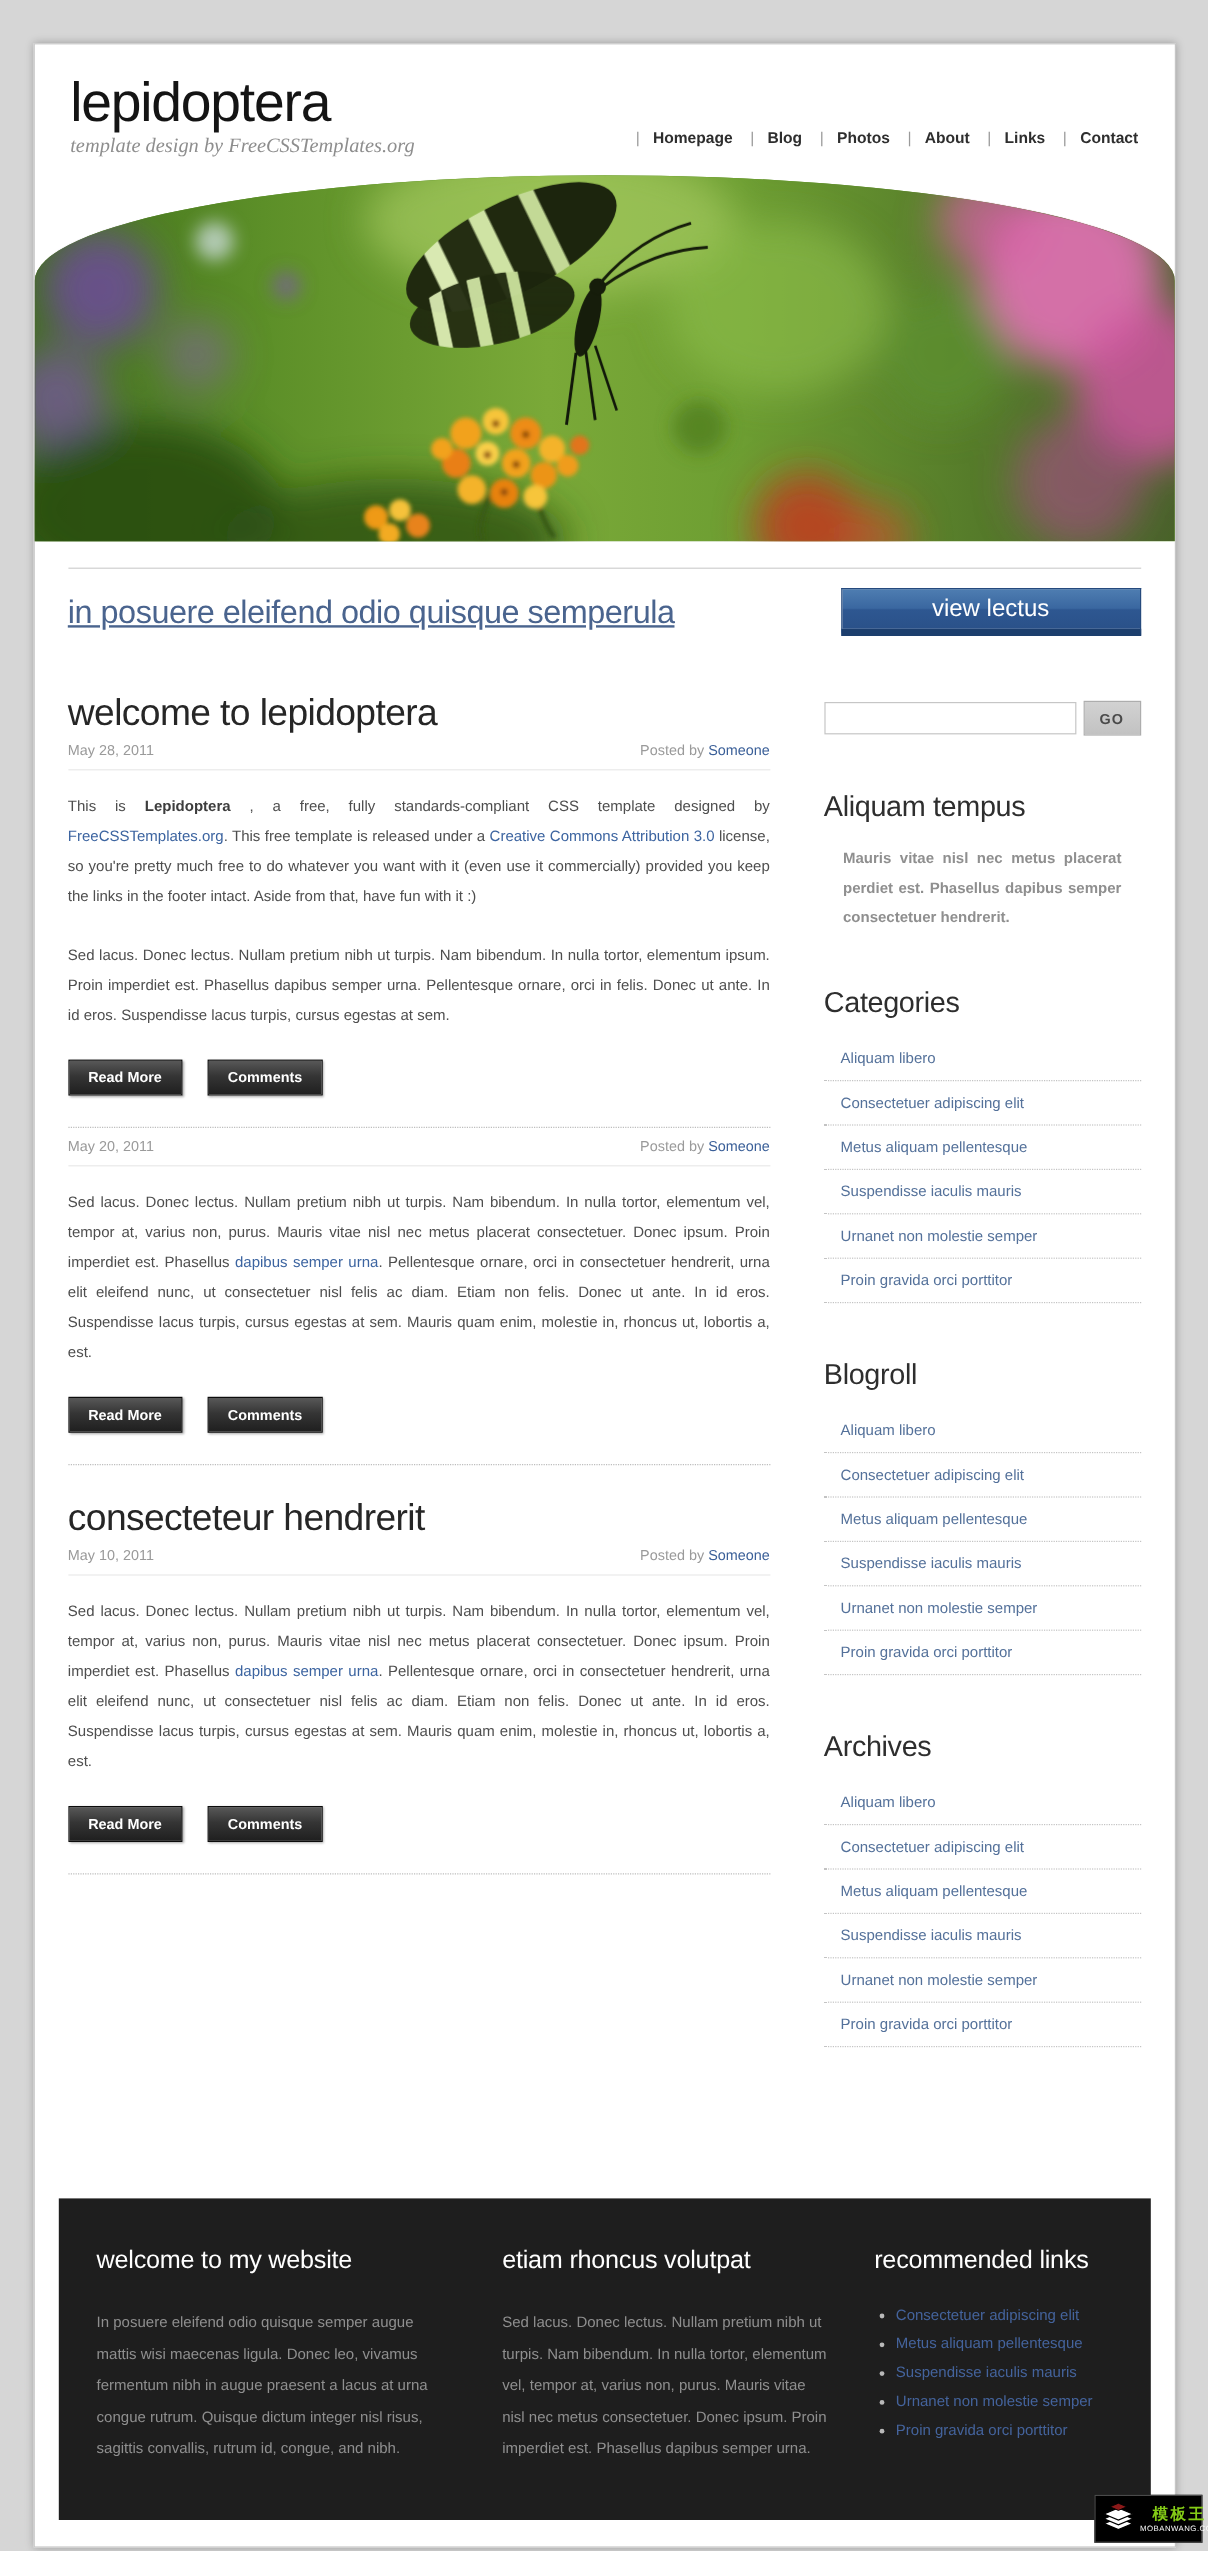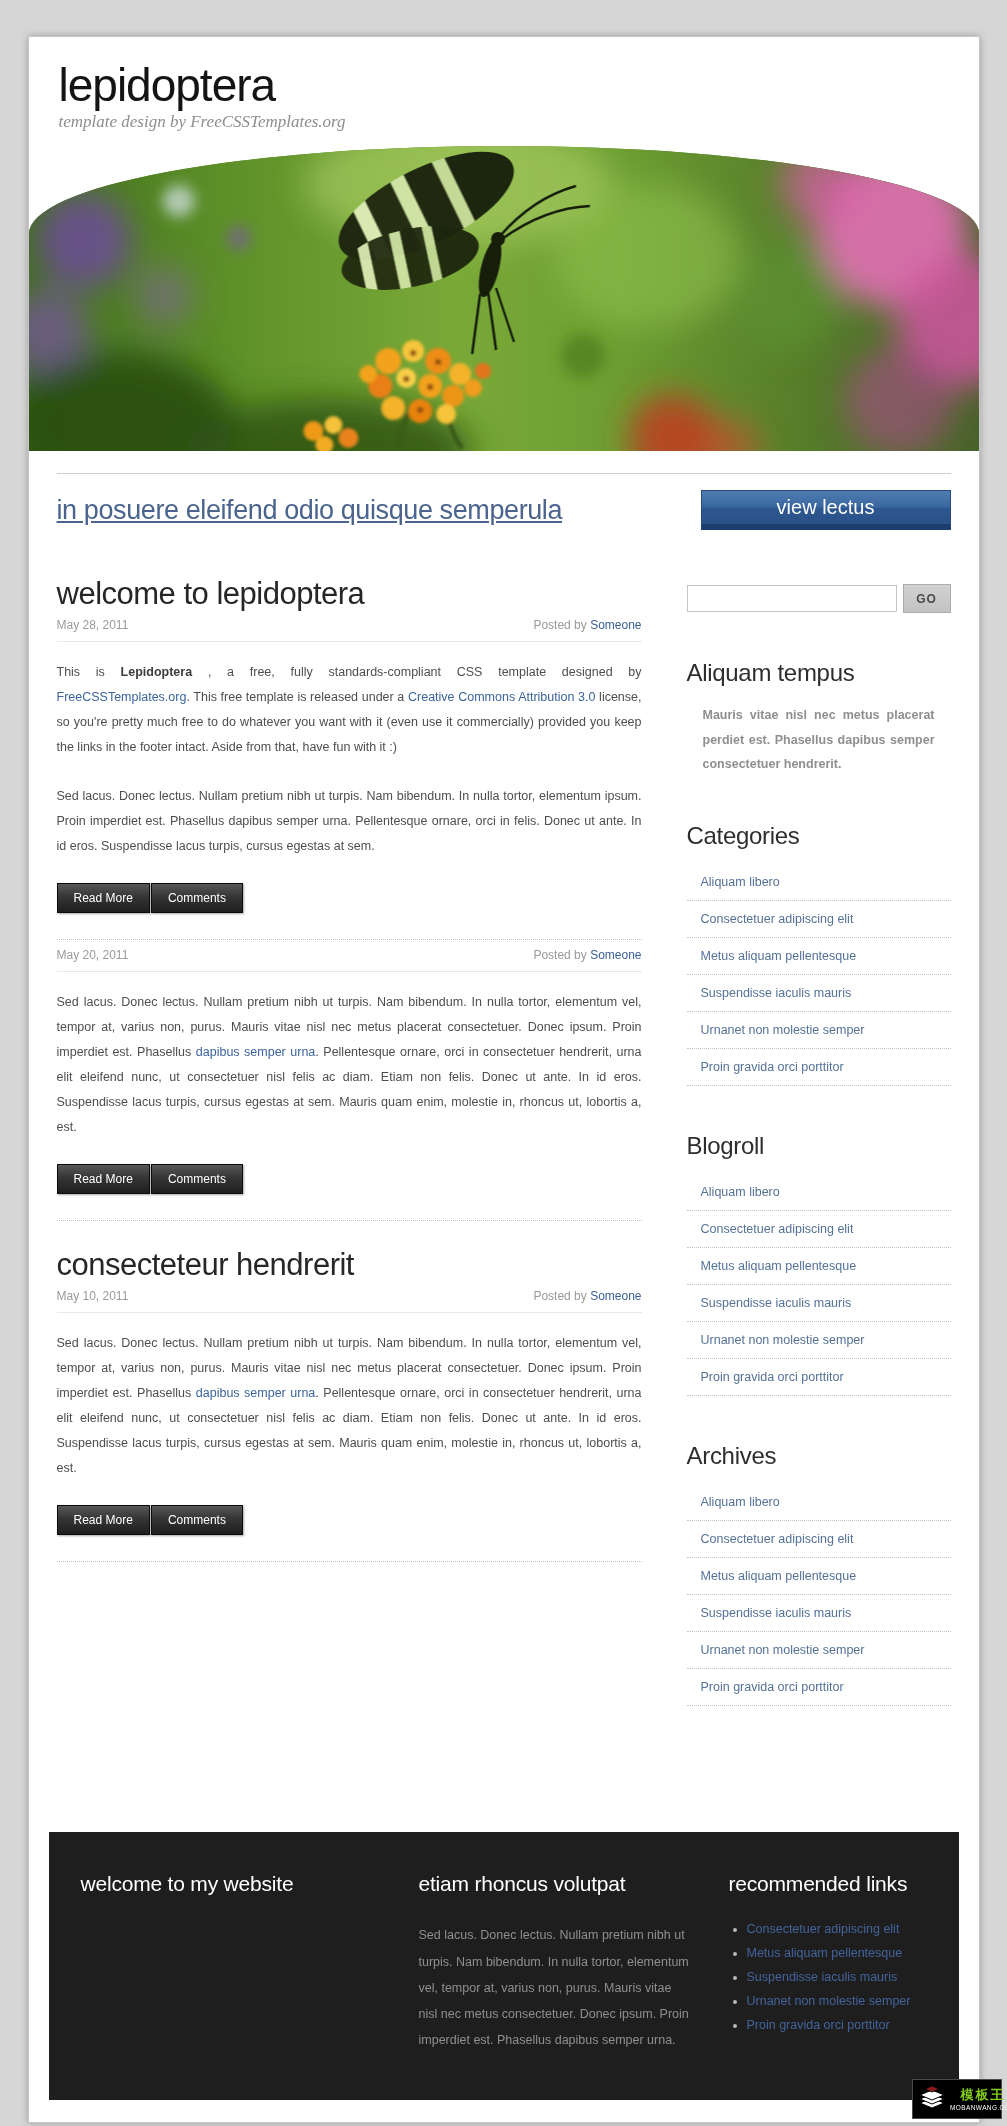--- a/index.html
+++ b/index.html
@@ -38,21 +38,21 @@
   .main { width: 585px; }
   .sidebar { width: 264px; margin-left: auto; }
 
   .post-title { font-size: 31px; font-weight: normal; color: #262626; margin: 26px 0 6px; letter-spacing: -0.5px; }
   .meta { display: flex; justify-content: space-between; font-size: 12px; font-weight: normal; color: #9a9a9a;
           padding-bottom: 9px; border-bottom: 1px solid #e9e9e9; margin-bottom: 18px; }
   .meta a { color: #3a5f98; text-decoration: none; }
   .post p { font-size: 12.5px; color: #4e4e4e; line-height: 2; text-align: justify; margin: 0 0 24px; }
   .post .inline-link { color: #3c64a0; text-decoration: none; }
   .post .brand { color: #3d3d3d; }
-  .buttons { display: flex; gap: 1px; margin: 4px 0 26px; }
+  .buttons { display: flex; gap: 21px; margin: 4px 0 26px; font-weight: bold; }
   .btn-dark { display: inline-flex; align-items: center; justify-content: center; height: 30px; padding: 0 16px;
       background: linear-gradient(180deg,#585858 0%,#353535 45%,#1f1f1f 100%);
       border: 1px solid #0c0c0c; box-shadow: 1px 1px 2px rgba(0,0,0,.35); color: #fff; font-size: 12px;
       text-decoration: none; }
   .post-sep { border: none; border-top: 1px dotted #bdbdbd; margin: 6px 0 8px; }
 
   
   .searchrow { display: flex; gap: 6px; margin-top: 34px; align-items: center; }
   .search-input { flex: 1; height: 27px; border: 1px solid #c6c6c6; padding: 0 6px; font-size: 12px; background: #fff; }
   .go-btn { width: 48px; height: 29px; background: linear-gradient(180deg,#d2d2d2,#c2c2c2); border: 1px solid #adadad;
@@ -84,20 +84,28 @@
 <body>
 
 <div class="viewport">
   <div class="page">
 
     <div class="header">
       <div>
         <h1 class="logo">lepidoptera</h1>
         <div class="tagline">template design by FreeCSSTemplates.org</div>
       </div>
+      <nav class="nav">
+        <span class="sep">|</span><a href="#">Homepage</a>
+        <span class="sep">|</span><a href="#">Blog</a>
+        <span class="sep">|</span><a href="#">Photos</a>
+        <span class="sep">|</span><a href="#">About</a>
+        <span class="sep">|</span><a href="#">Links</a>
+        <span class="sep">|</span><a href="#">Contact</a>
+      </nav>
     </div>
 
     <div class="banner">
       <svg viewBox="0 0 952 305" preserveAspectRatio="none">
         <defs>
           <linearGradient id="bgGrad" x1="0" y1="0" x2="1" y2="0">
             <stop offset="0" stop-color="#41701c"></stop>
               <stop offset="0.2" stop-color="#5c8f28"></stop>
             <stop offset="0.45" stop-color="#7aa938"></stop>
               <stop offset="0.62" stop-color="#6d9e32"></stop>
@@ -331,20 +339,21 @@
                 <a href="#">Proin gravida orci porttitor</a>
               </li>
           </ul>
         </div>
       </div>
     </div>
 
     <div class="footerblack">
       <div class="fcol fcol1">
         <h4 class="fcol-title">welcome to my website</h4>
+        <p>In posuere eleifend odio quisque semper augue mattis wisi maecenas ligula. Donec leo, vivamus fermentum nibh in augue praesent a lacus at urna congue rutrum. Quisque dictum integer nisl risus, sagittis convallis, rutrum id, congue, and nibh.</p>
       </div>
       <div class="fcol fcol2">
         <h4 class="fcol-title">etiam rhoncus volutpat</h4>
         <p>Sed lacus. Donec lectus. Nullam pretium nibh ut turpis. Nam bibendum. In nulla tortor, elementum vel, tempor at, varius non, purus. Mauris vitae nisl nec metus consectetuer. Donec ipsum. Proin imperdiet est. Phasellus dapibus semper urna.</p>
       </div>
       <div class="fcol fcol3">
         <h4 class="fcol-title">recommended links</h4>
         <ul class="flinks">
           <li><a href="#">Consectetuer adipiscing elit</a></li>
           <li><a href="#">Metus aliquam pellentesque</a></li>

